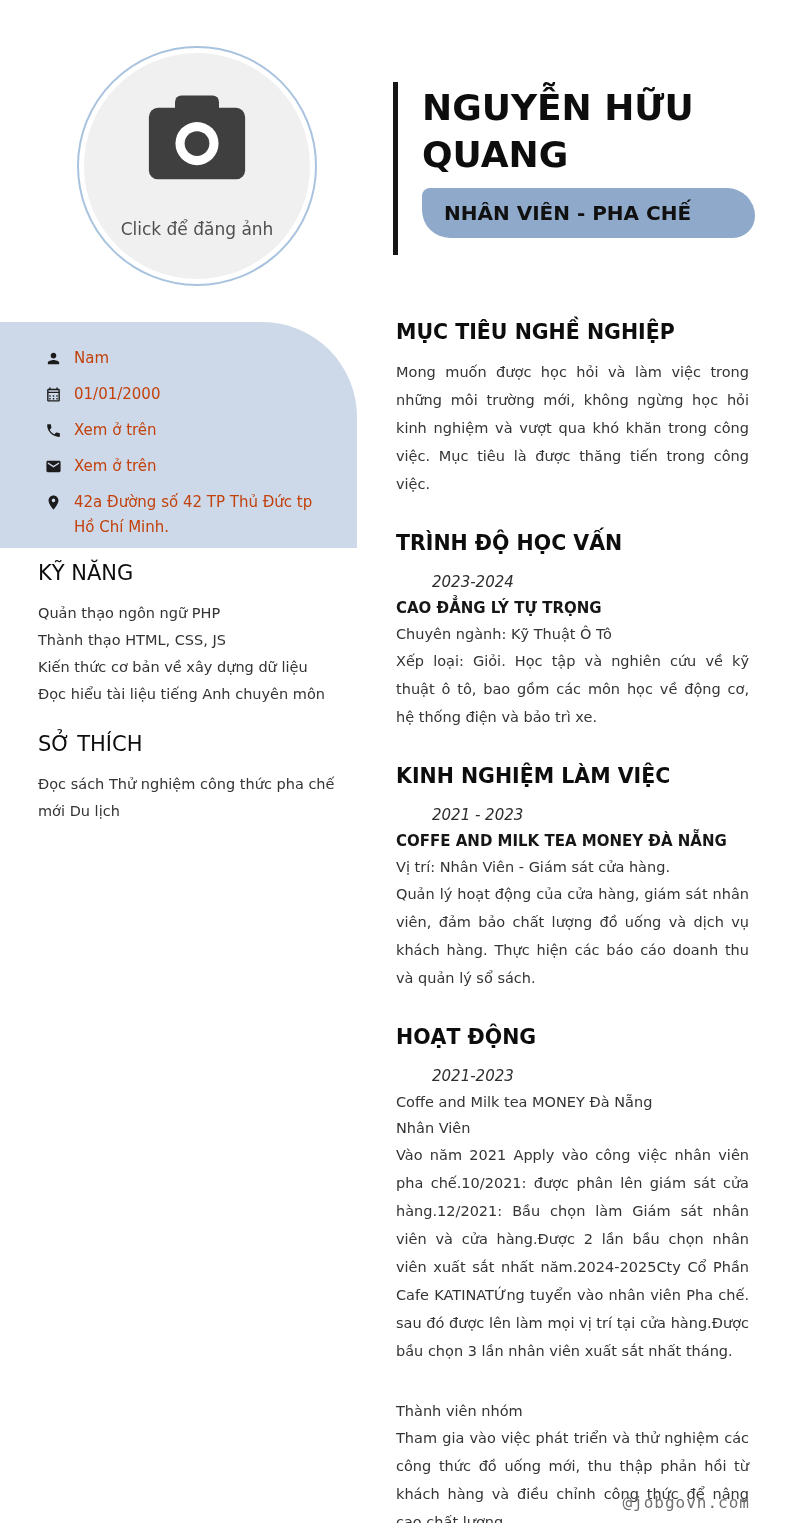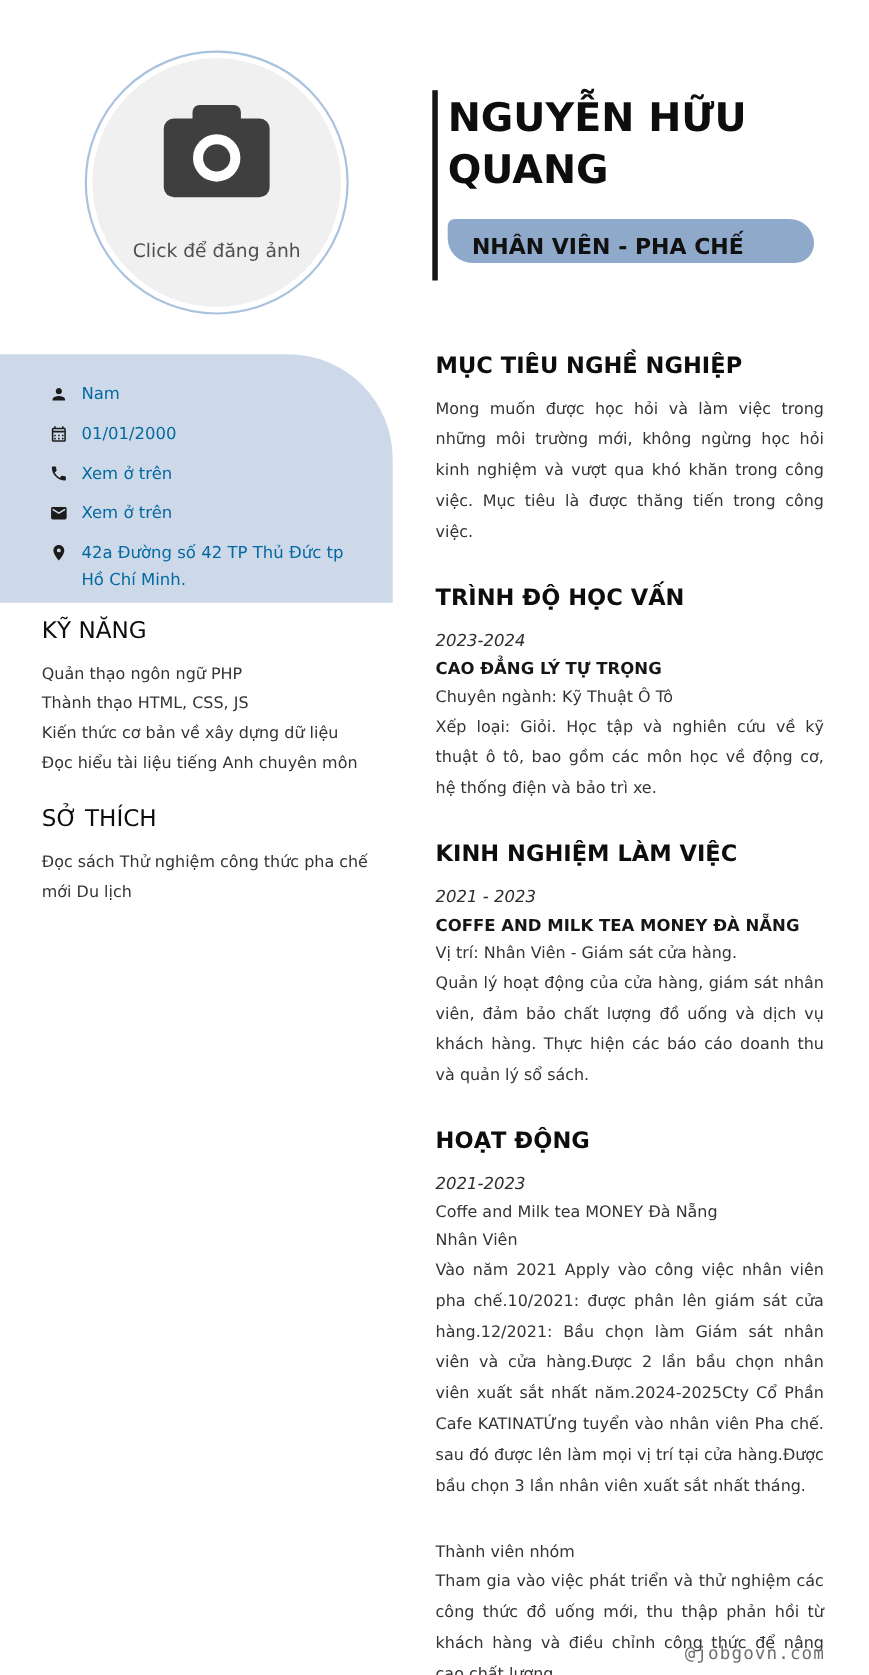--- a/index.html
+++ b/index.html
@@ -7,45 +7,45 @@
   .page{position:relative;width:790px;height:1523px;background:#ffffff;overflow:hidden;color:#303030;}
 
   
   .photo-outer{position:absolute;left:77px;top:46px;width:240px;height:240px;border-radius:50%;
     border:2px solid #a9c3df;background:#ffffff;box-sizing:border-box;cursor:pointer;}
   .photo-inner{position:absolute;left:5px;top:5px;width:226px;height:226px;border-radius:50%;background:#f0f0f0;}
   .photo-inner svg{position:absolute;left:50%;top:38%;transform:translate(-50%,-50%);}
   .photo-label{position:absolute;left:0;right:0;top:166px;text-align:center;font-size:17px;color:#4f4f4f;}
 
   
-  .name-block{position:absolute;left:393px;top:82px;width:360px;border-left:5px solid #161616;padding-left:9px;height:173px;box-sizing:border-box;}
+  .name-block{position:absolute;left:393px;top:82px;width:360px;border-left:5px solid #161616;padding-left:24px;height:173px;box-sizing:border-box;}
   .name-block h1{margin:0;padding-top:2px;font-size:36px;line-height:47px;font-weight:bold;color:#0d0d0d;letter-spacing:0;}
-  .title-banner{margin-top:21px;width:333px;height:40px;box-sizing:border-box;background:#8fa9cb;
+  .title-banner{margin-top:10px;width:333px;height:50px;box-sizing:border-box;background:#8fa9cb;
     border-radius:8px 28px 22px 28px;padding-left:22px;line-height:50px;font-size:20px;font-weight:bold;color:#101010;}
 
   
   .contact-panel{position:absolute;left:0;top:322px;width:357px;height:226px;background:#cdd9e9;
     border-top-right-radius:95px;box-sizing:border-box;padding:26px 0 0 45px;}
-  .contact-row{display:flex;align-items:flex-start;margin-bottom:13px;font-size:15px;color:#0369a1;line-height:21px;}
+  .contact-row{display:flex;align-items:flex-start;margin-bottom:13px;font-size:15px;color:#c2410c;line-height:21px;}
   .contact-row .cicon{flex:0 0 17px;width:17px;height:17px;margin-right:12px;margin-top:2px;}
   .contact-row .ctext{max-width:250px;line-height:25px;margin-top:-2px;}
 
   
   .left-col{position:absolute;left:38px;top:561px;width:325px;}
   .left-col h2{margin:0 0 15px;font-size:21px;font-weight:normal;color:#0d0d0d;}
   .left-col ul{list-style:none;margin:0;padding:0;}
   .left-col li{font-size:14.5px;line-height:27px;color:#343434;}
   .left-col .hobby-head{margin-top:24px;}
   .left-col p{margin:0;font-size:14.5px;line-height:27px;color:#343434;}
 
   
   .right-col{position:absolute;left:396px;top:320px;width:353px;}
   .section{margin-bottom:33px;}
   .section h2{margin:0 0 14px;font-size:20.5px;font-weight:bold;color:#0d0d0d;}
-  .section .period{font-style:italic;font-size:15px;line-height:26px;color:#2d2d2d;}
+  .section .period{font-style:italic;font-size:15px;line-height:26px;color:#2d2d2d;margin-left:36px;}
   .section .strongline{font-weight:bold;font-size:15px;line-height:26px;color:#161616;}
   .section .line{font-size:14.5px;line-height:26px;color:#343434;}
   .section p.body{margin:0;font-size:14.5px;line-height:28px;color:#343434;text-align:justify;}
   .proj-item{margin-bottom:24px;}
 
   
   .watermark{position:absolute;right:40px;bottom:11px;font-family:"DejaVu Sans Mono","Liberation Mono",monospace;
     font-size:16px;color:#6f6f6f;letter-spacing:1px;margin-left:24px;}
 </style>
 </head>

